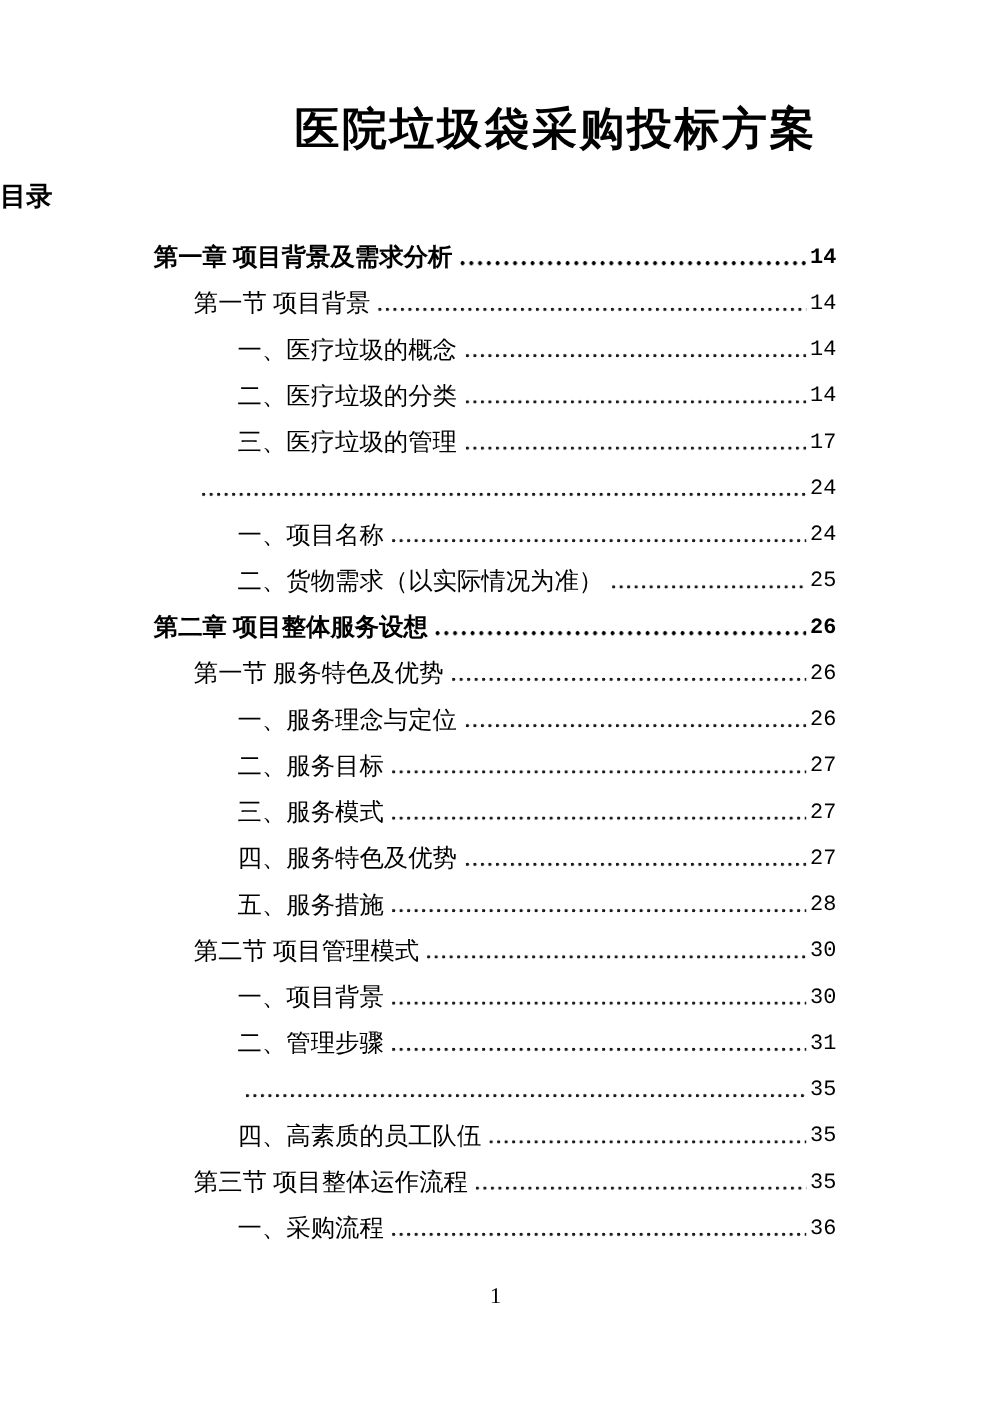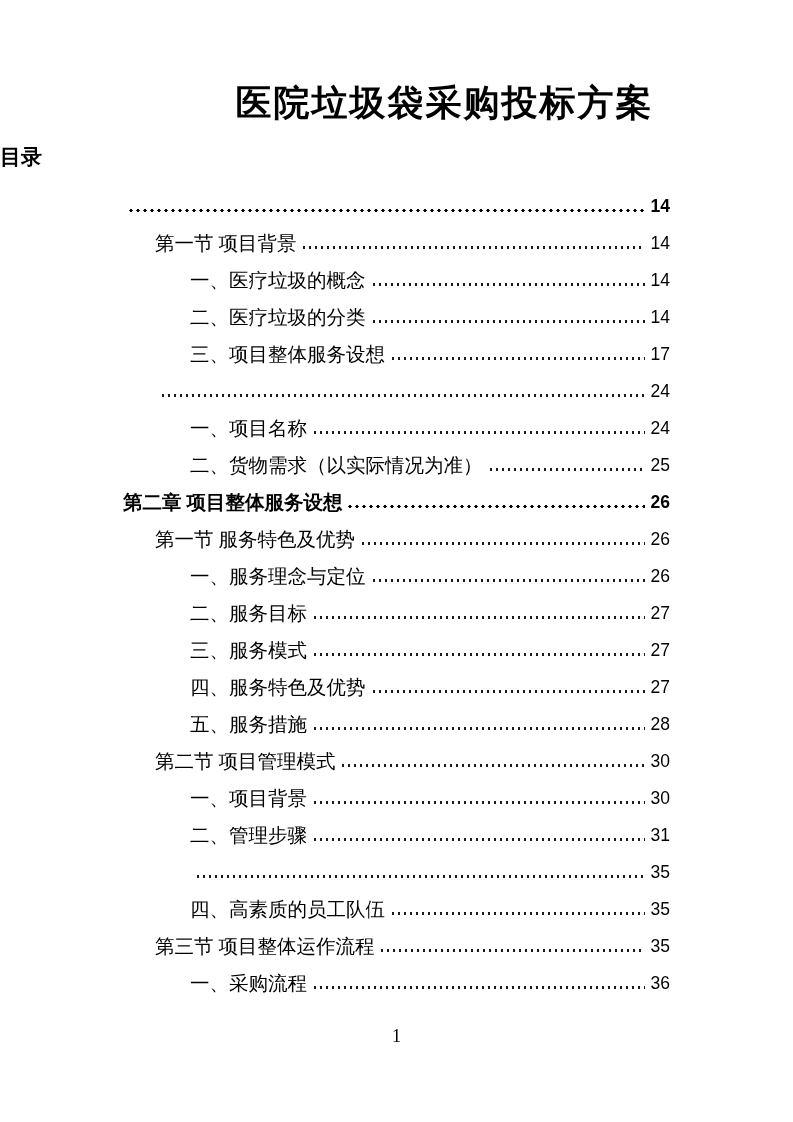--- a/index.html
+++ b/index.html
@@ -69,25 +69,25 @@
     background-size: 6px 5px;
     background-repeat: repeat-x;
     background-position: left bottom;
   }
   .toc-row.chapter .dots {
     background-image: radial-gradient(circle at 2px 2.5px, #000 1.45px, transparent 1.8px);
     background-size: 7px 5px;
   }
   .pagenum {
     flex: 0 0 auto;
-    font-family: Liberation Sans, sans-serif;
+    font-family: Liberation Mono, monospace;
     font-size: 17.5px;
     line-height: 1.45;
     min-width: 22px;
-    text-align: right;
+    text-align: left;
   }
   .footer-pagenum {
     position: absolute;
     top: 1026px;
     left: 0;
     width: 100%;
     text-align: center;
     font-size: 18px;
     font-family: "Liberation Serif", "DejaVu Serif", serif;
   }
@@ -97,40 +97,41 @@
 
 <div class="doc-page">
 
   <div class="doc-title">医院垃圾袋采购投标方案</div>
 
   <div class="toc-heading">目录</div>
 
   <div class="toc">
 
     <div class="toc-row chapter">
+      <span class="label">第一章 项目背景及需求分析</span>
       <span class="dots"></span>
       <span class="pagenum">14</span>
     </div>
     <div class="toc-row section">
       <span class="label">第一节 项目背景</span>
       <span class="dots"></span>
       <span class="pagenum">14</span>
     </div>
     <div class="toc-row item">
       <span class="label">一、医疗垃圾的概念</span>
       <span class="dots"></span>
       <span class="pagenum">14</span>
     </div>
     <div class="toc-row item">
       <span class="label">二、医疗垃圾的分类</span>
       <span class="dots"></span>
       <span class="pagenum">14</span>
     </div>
     <div class="toc-row item">
-      <span class="label">三、项目整体服务设想</span>
+      <span class="label">三、医疗垃圾的管理</span>
       <span class="dots"></span>
       <span class="pagenum">17</span>
     </div>
     <div class="toc-row section">
       <span class="dots"></span>
       <span class="pagenum">24</span>
     </div>
     <div class="toc-row item">
       <span class="label">一、项目名称</span>
       <span class="dots"></span>

